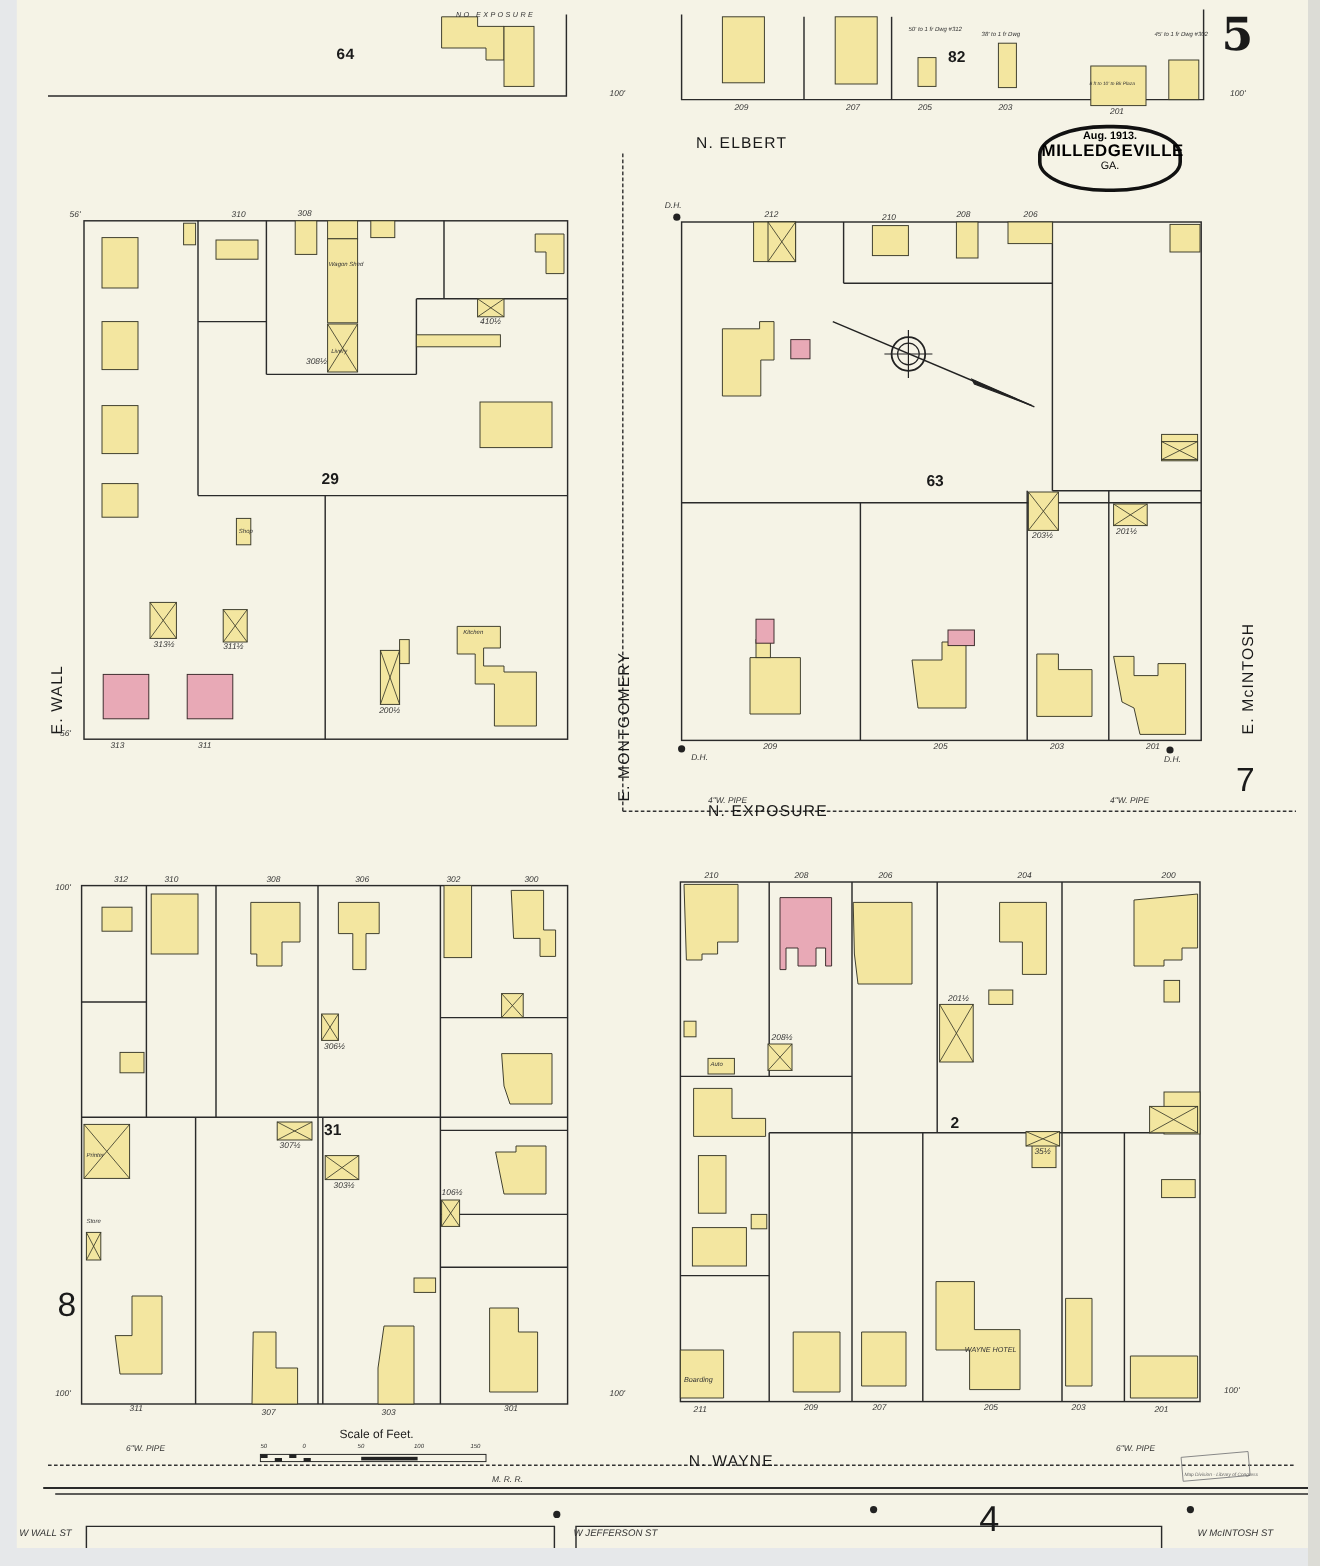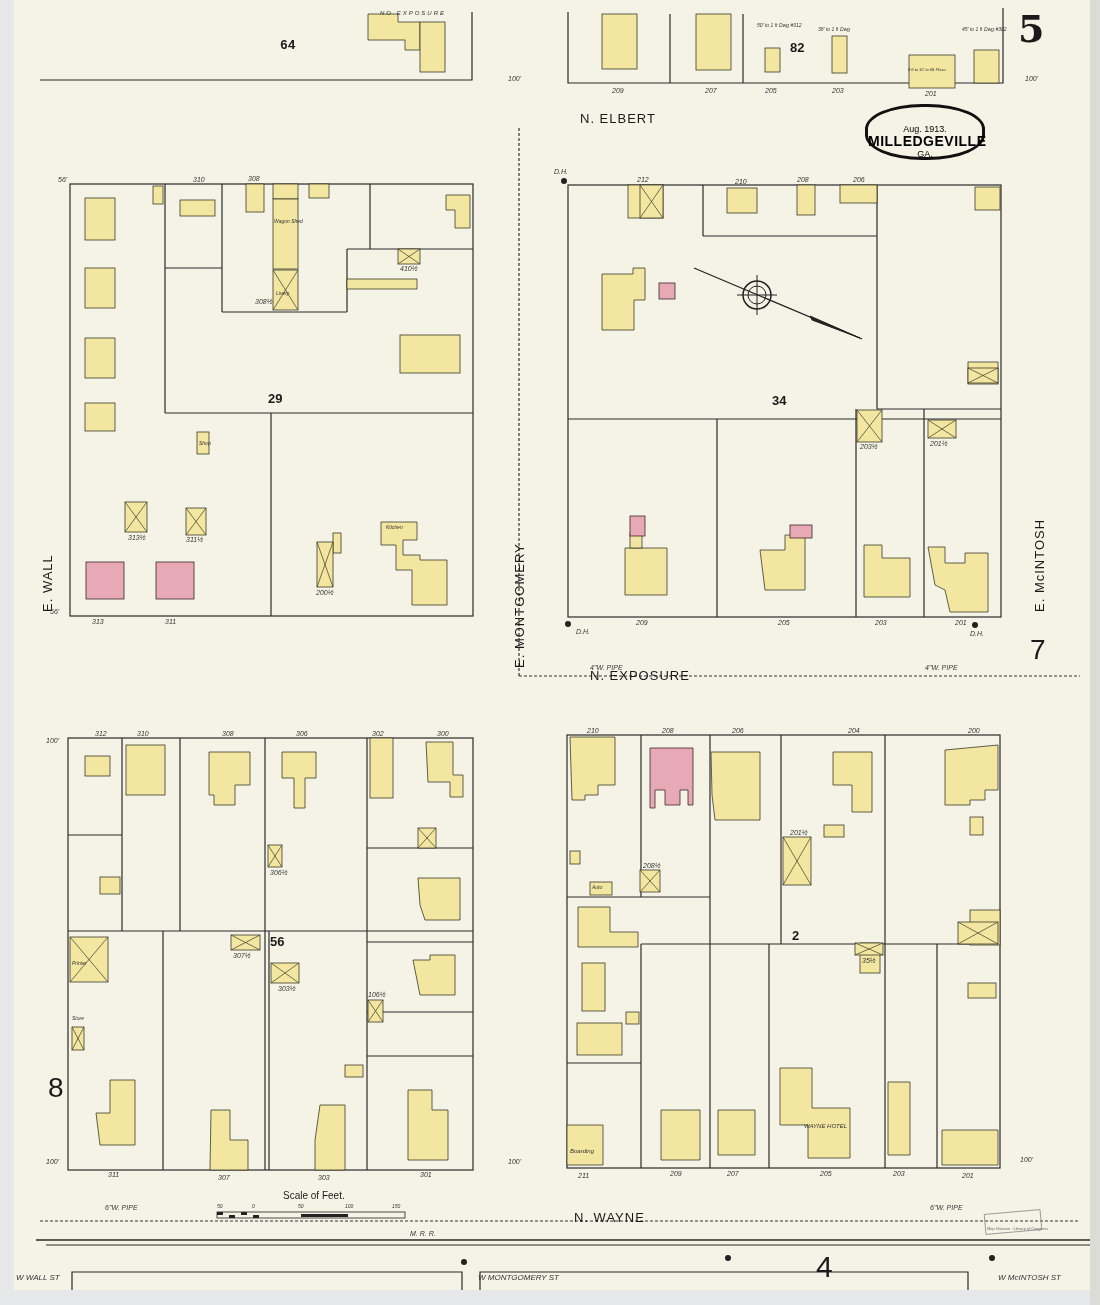--- a/index.html
+++ b/index.html
@@ -8,21 +8,21 @@
   .edge{position:absolute;right:0;top:0;width:10px;height:1305px;background:#dcdcd6;}
   svg{position:absolute;left:0;top:0;}
   .lbl{position:absolute;color:#1a1a1a;white-space:nowrap;}
   .street{font-size:13px;letter-spacing:1px;font-weight:500;}
   .block-no{font-size:13px;font-weight:bold;}
   .sheet-no{font-family:"DejaVu Serif",serif;font-size:38px;font-weight:bold;}
   .adj{font-size:28px;font-weight:300;}
   .small{font-size:7px;font-style:italic;color:#333;}
   .vert{transform-origin:left top;transform:rotate(-90deg);}
   .title-oval{position:absolute;left:865px;top:104px;width:114px;height:50px;border:3px solid #111;border-radius:57px/25px;background:#f5f3e6;text-align:center;}
-  .title-oval .d{font-size:9px;margin-top:17px;}
+  .title-oval .d{font-size:9px;margin-top:1px;font-weight:bold;}
   .title-oval .c{font-size:14px;font-weight:bold;line-height:15px;letter-spacing:0.5px;}
   .title-oval .s{font-size:9px;}
   .scale-title{font-size:10px;}
 </style>
 </head>
 <body>
 
 <div class="sheet"></div>
 <div class="edge"></div>
 
@@ -248,28 +248,28 @@
 <div class="lbl adj" style="left:48px;top:1072px;">8</div>
 <div class="lbl adj" style="left:816px;top:1250px;font-size:30px;">4</div>
 
 <div class="lbl street" style="left:580px;top:111px;">N. ELBERT</div>
 <div class="lbl street" style="left:590px;top:668px;">N.   EXPOSURE</div>
 <div class="lbl street" style="left:574px;top:1210px;">N. WAYNE</div>
 <div class="lbl street vert" style="left:40px;top:612px;">E. WALL</div>
 <div class="lbl street vert" style="left:512px;top:668px;">E. MONTGOMERY</div>
 <div class="lbl street vert" style="left:1032px;top:612px;">E. McINTOSH</div>
 <div class="lbl small" style="left:16px;top:1273px;font-size:8px;">W WALL ST</div>
-<div class="lbl small" style="left:478px;top:1273px;font-size:8px;">W MONTGOMERY ST</div>
+<div class="lbl small" style="left:478px;top:1273px;font-size:8px;">W JEFFERSON ST</div>
 <div class="lbl small" style="left:998px;top:1273px;font-size:8px;">W McINTOSH ST</div>
 
 <div class="lbl block-no" style="left:280px;top:38px;font-family:Liberation Mono, monospace;">64</div>
 <div class="lbl block-no" style="left:790px;top:40px;">82</div>
 <div class="lbl block-no" style="left:268px;top:391px;">29</div>
-<div class="lbl block-no" style="left:772px;top:393px;">34</div>
-<div class="lbl block-no" style="left:270px;top:934px;">56</div>
+<div class="lbl block-no" style="left:772px;top:393px;">63</div>
+<div class="lbl block-no" style="left:270px;top:934px;">31</div>
 <div class="lbl block-no" style="left:792px;top:928px;">2</div>
 
 <div class="lbl small" style="left:380px;top:10px;font-size:6px;letter-spacing:2px;">NO EXPOSURE</div>
 <div class="lbl small" style="left:274px;top:218px;font-size:5px;">Wagon Shed</div>
 <div class="lbl small" style="left:276px;top:290px;font-size:5px;">Livery</div>
 <div class="lbl small" style="left:386px;top:524px;font-size:5px;">Kitchen</div>
 <div class="lbl small" style="left:804px;top:1123px;font-size:6px;">WAYNE HOTEL</div>
 <div class="lbl small" style="left:570px;top:1148px;font-size:6px;">Boarding</div>
 <div class="lbl small" style="left:592px;top:884px;font-size:5px;">Auto</div>
 <div class="lbl small" style="left:72px;top:960px;font-size:5px;">Printer</div>

